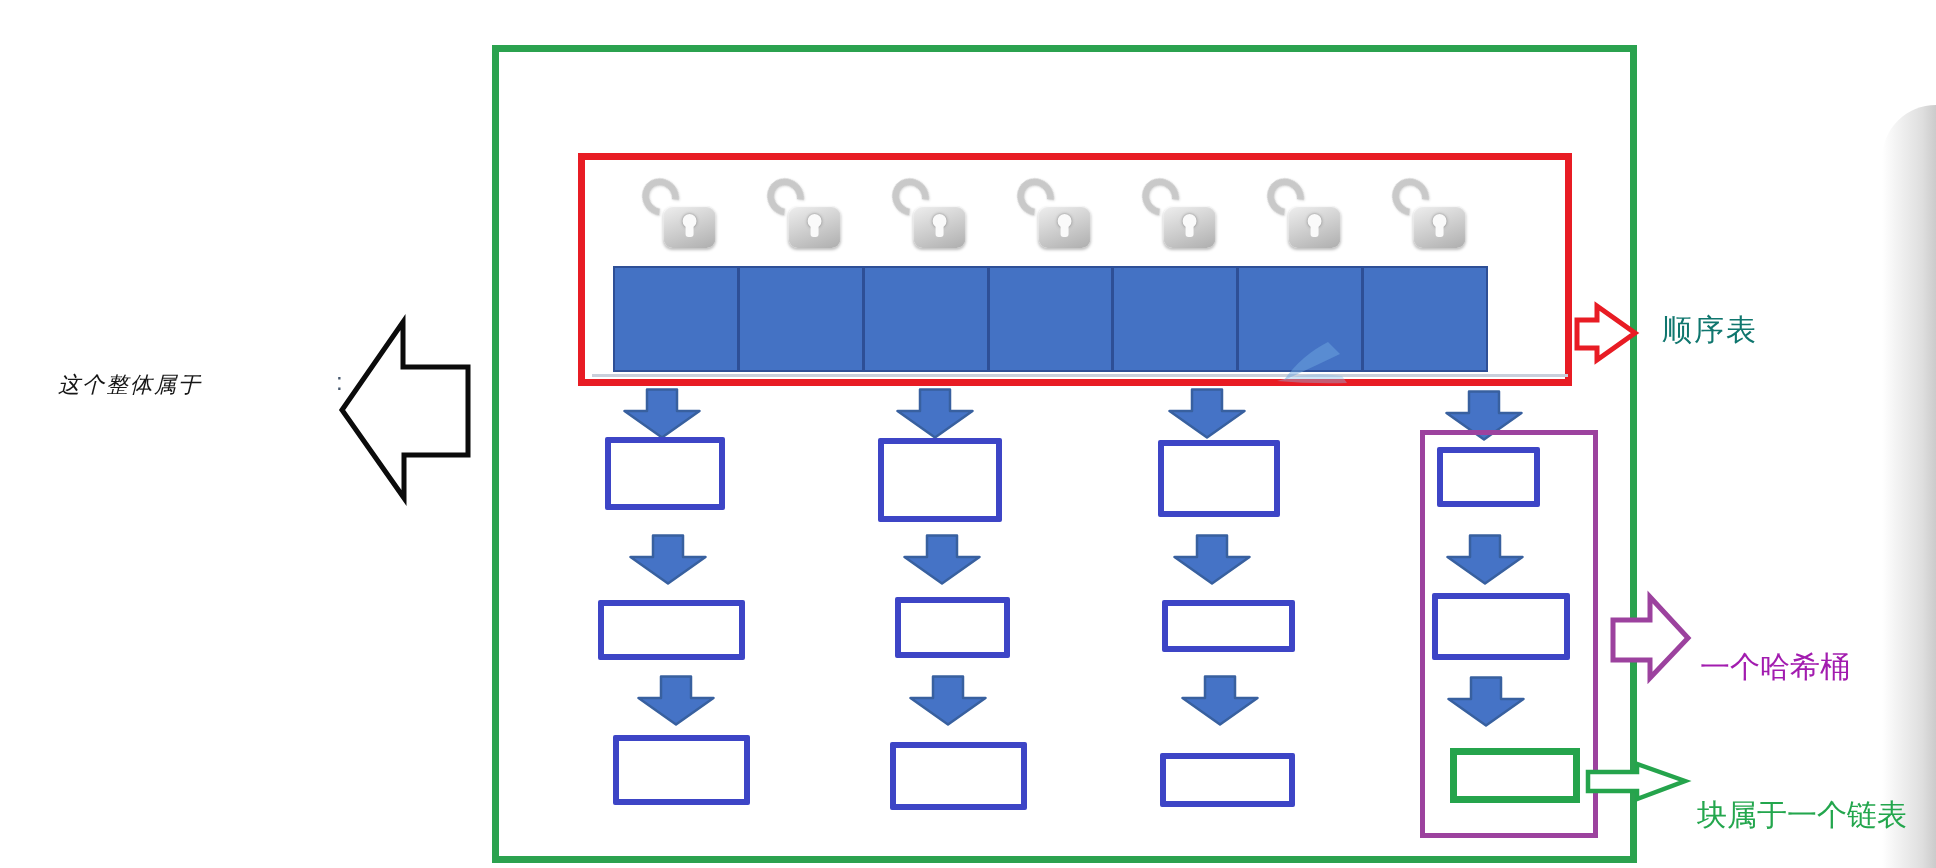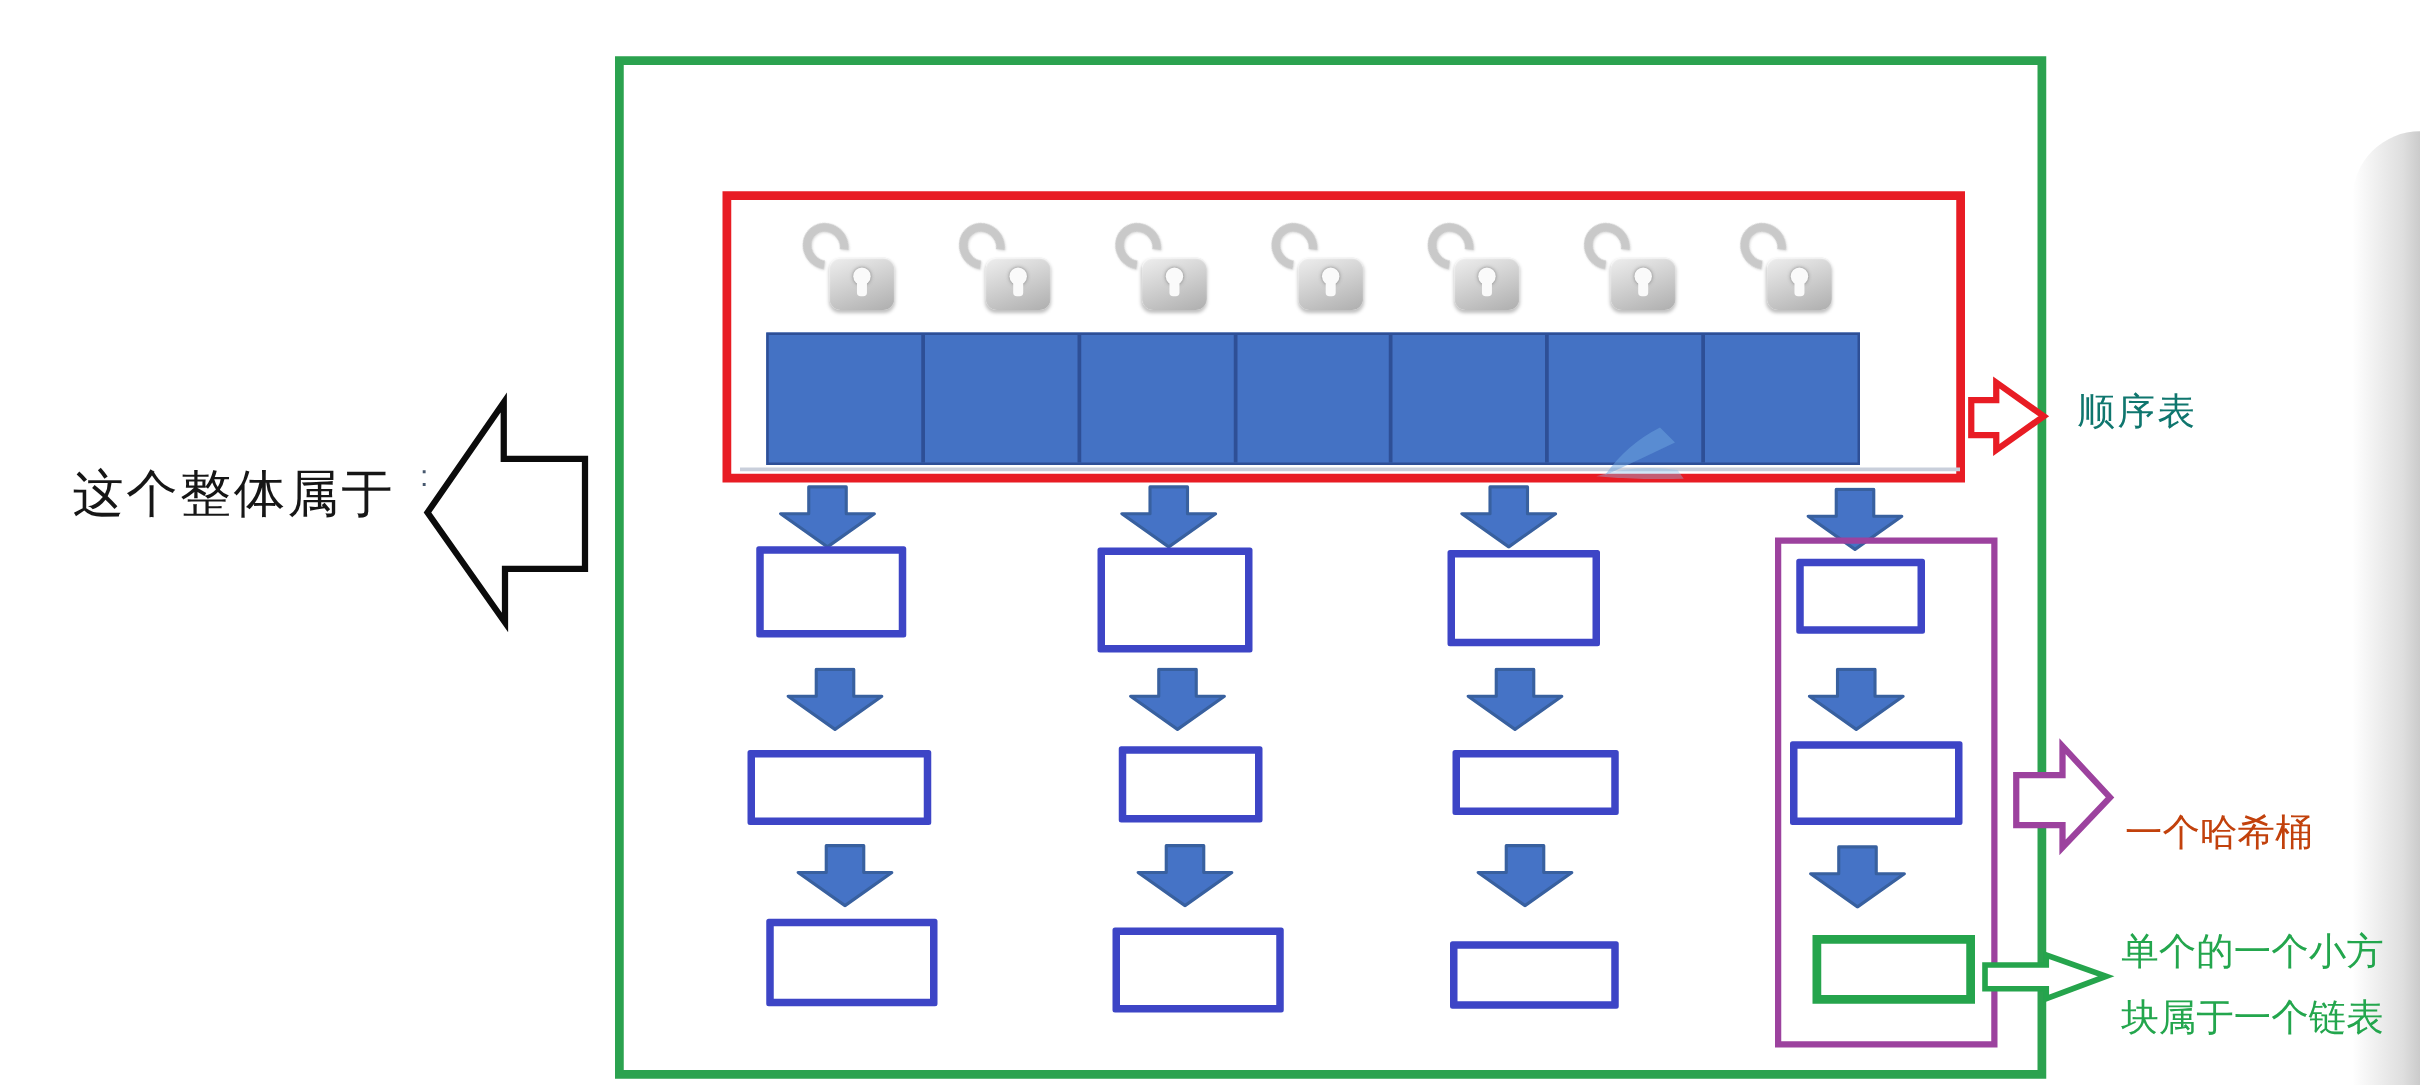--- a/index.html
+++ b/index.html
@@ -44,26 +44,26 @@
               z-index:18;}
 
   
   .darr{position:absolute;width:78px;height:51px;z-index:12;}
 
   
   .overlay{position:absolute;left:0;top:0;z-index:40;pointer-events:none;}
 
   
   .lbl{position:absolute;white-space:nowrap;z-index:35;line-height:1.15;}
-  .t-black1{left:58px;top:372px;font-size:41px;letter-spacing:2px;color:#161616;}
+  .t-black1{left:58px;top:372px;font-size:22px;letter-spacing:2px;color:#161616;font-style:italic;}
   .t-black2{left:38px;top:414px;font-size:34px;color:#111;}
   .t-colon{left:336px;top:368px;font-size:24px;color:#47586e;}
   .t-red{left:1662px;top:313px;font-size:30px;letter-spacing:2px;color:#0f766e;}
   .t-purple1{left:1700px;top:598px;font-size:30px;color:#9c42a0;}
-  .t-purple2{left:1700px;top:650px;font-size:30px;color:#c2410c;}
+  .t-purple2{left:1700px;top:650px;font-size:30px;color:#a21caf;}
   .t-green1{left:1697px;top:745px;font-size:30px;color:#23a64d;}
   .t-green2{left:1697px;top:798px;font-size:30px;color:#23a64d;}
 
   
   .edge-shadow{position:absolute;left:1882px;top:105px;width:54px;height:763px;z-index:1;
                background:linear-gradient(to right,rgba(220,220,220,0) 0%,rgba(195,195,195,.55) 75%,rgba(175,175,175,.65) 100%);
                border-top-left-radius:90px;}
 </style>
 </head>
 <body>
@@ -211,16 +211,15 @@
     <polygon points="342,410 403,322 403,367 468,367 468,455 404,455 404,498" fill="#ffffff" stroke="#0b0b0b" stroke-width="5" stroke-linejoin="miter"></polygon>
     <polygon points="1577,320 1597,320 1597,306 1635,333 1597,360 1597,348 1577,348" fill="#ffffff" stroke="#e81c24" stroke-width="5" stroke-linejoin="miter"></polygon>
     <polygon points="1613,620 1650,620 1650,597 1688,638 1650,678 1650,660 1613,660" fill="#ffffff" stroke="#9c429e" stroke-width="5" stroke-linejoin="miter"></polygon>
     <polygon points="1588,772 1637,772 1637,764 1685,781 1637,799 1637,791 1588,791" fill="#ffffff" stroke="#25a44c" stroke-width="4.5" stroke-linejoin="miter"></polygon>
   </svg>
 
   <div class="lbl t-black1">这个整体属于</div>
   <div class="lbl t-colon">:</div>
   <div class="lbl t-red">顺序表</div>
   <div class="lbl t-purple2">一个哈希桶</div>
-  <div class="lbl t-green1">单个的一个小方</div>
   <div class="lbl t-green2">块属于一个链表</div>
 
 </div>
 
 </body></html>

